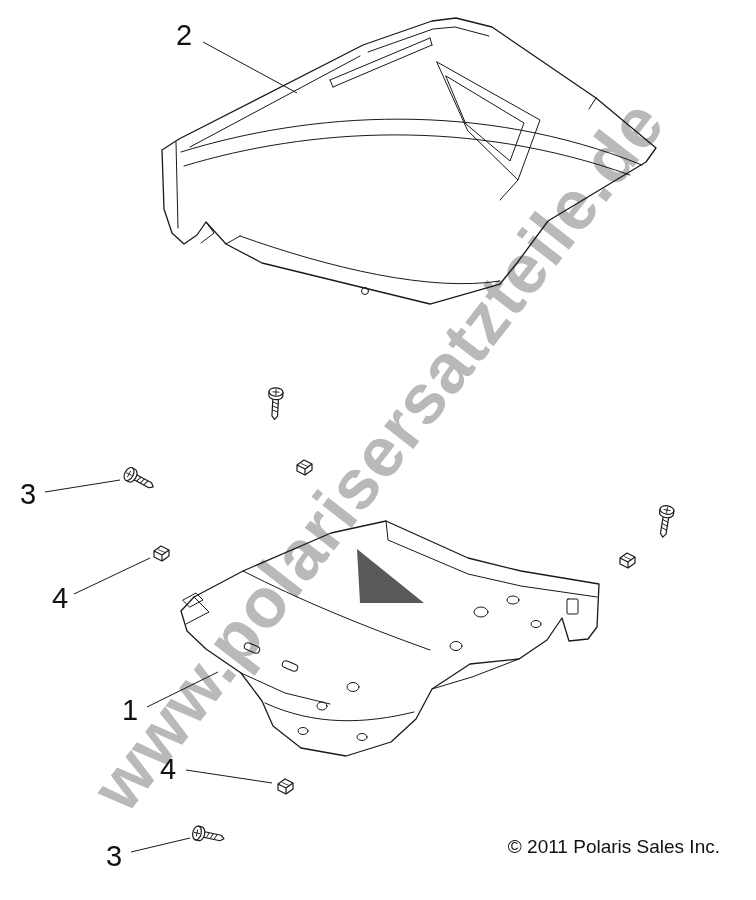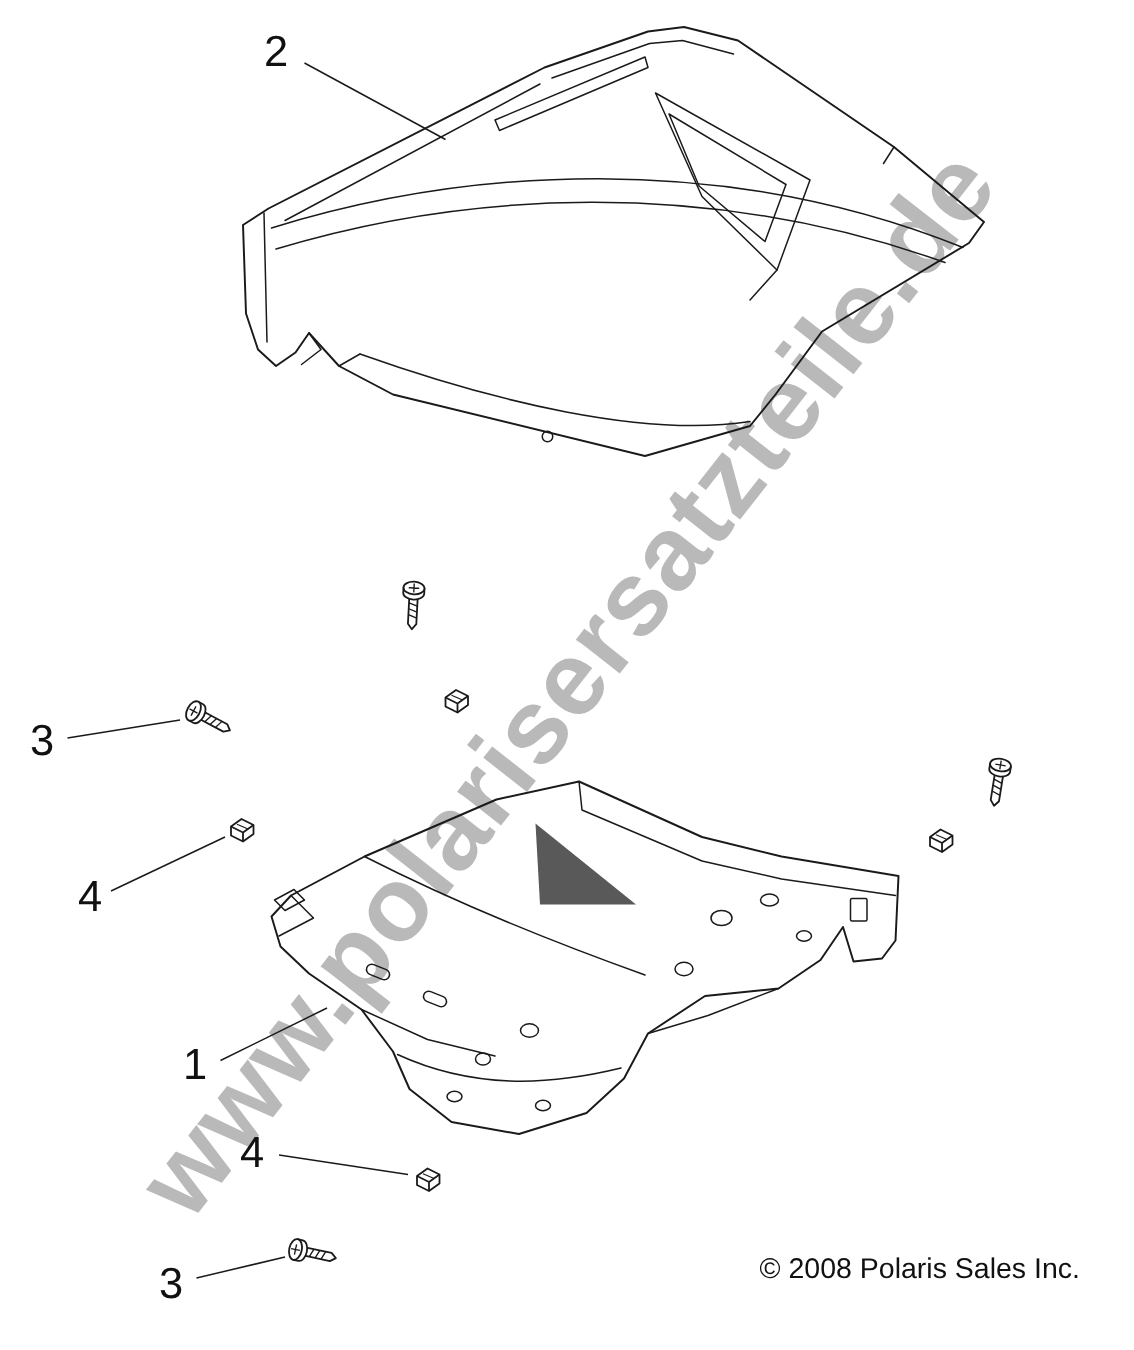--- a/index.html
+++ b/index.html
@@ -147,15 +147,15 @@
     </g>
   </svg>
 
   <span class="callout" style="left:176px; top:20px">2</span>
   <span class="callout" style="left:20px; top:479px">3</span>
   <span class="callout" style="left:52px; top:583px">4</span>
   <span class="callout" style="left:122px; top:695px">1</span>
   <span class="callout" style="left:160px; top:754px">4</span>
   <span class="callout" style="left:106px; top:841px">3</span>
 
-  <div class="copyright">© 2008 Polaris Sales Inc.</div>
+  <div class="copyright">© 2011 Polaris Sales Inc.</div>
 
 </div>
 
 </body></html>

